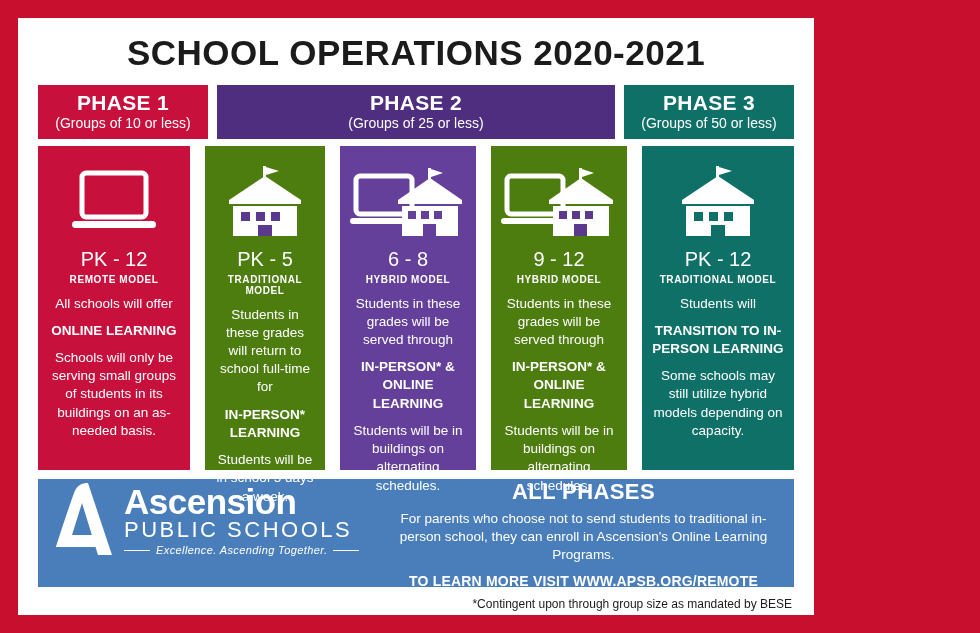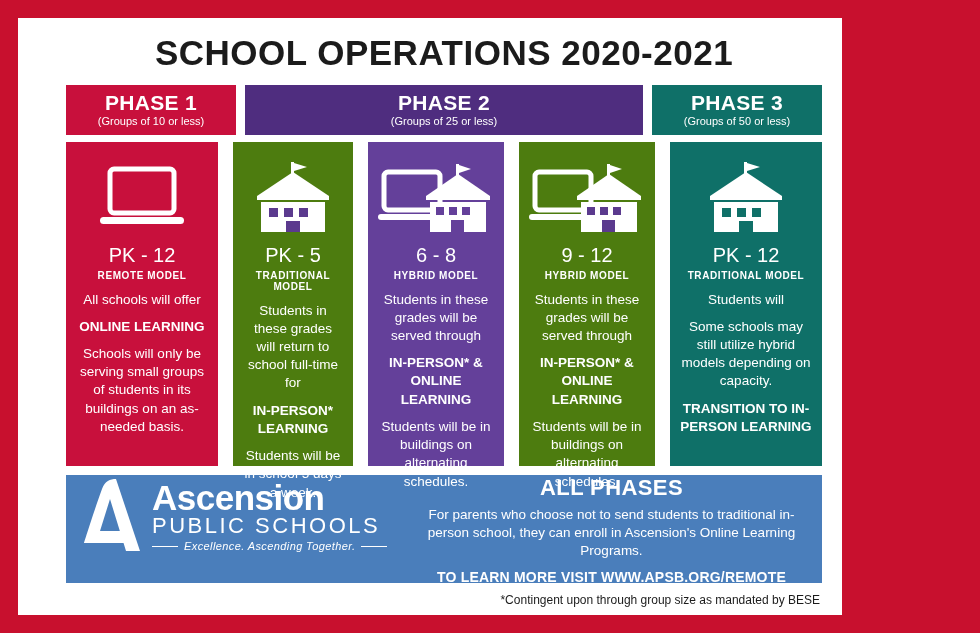--- a/index.html
+++ b/index.html
@@ -13,21 +13,20 @@
     font-family: "Liberation Sans", sans-serif;
     overflow: hidden;
   }
   .frame {
     position: absolute;
     left: 18px;
     top: 18px;
     width: 796px;
     height: 597px;
     background: #ffffff;
-    padding-left: 28px;
   }
   .title {
     text-align: center;
     font-size: 35px;
     font-weight: bold;
     letter-spacing: 0.5px;
     color: #1b1b1b;
     padding-top: 16px;
     line-height: 1.1;
   }
@@ -43,21 +42,21 @@
     padding: 7px 4px 8px 4px;
     box-sizing: border-box;
   }
   .ph .ph-title {
     font-size: 21px;
     font-weight: bold;
     letter-spacing: 0.3px;
     line-height: 1.05;
   }
   .ph .ph-sub {
-    font-size: 11px;
+    font-size: 14px;
     margin-top: 1px;
   }
   .ph1 { background: #c8103c; width: 170px; }
   .ph2 { background: #4f2d7f; flex: 1; }
   .ph3 { background: #0f7068; width: 170px; }
 
   .cards {
     display: flex;
     gap: 15px;
     padding: 7px 20px 0 20px;
@@ -298,22 +297,22 @@
           <rect x="26" y="46" width="9" height="9" fill="#0f7068"></rect>
           <rect x="41" y="46" width="9" height="9" fill="#0f7068"></rect>
           <rect x="56" y="46" width="9" height="9" fill="#0f7068"></rect>
           <rect x="43" y="59" width="14" height="11" fill="#0f7068"></rect>
         </svg>
       </div>
       <div class="grade">PK - 12</div>
       <div class="model">TRADITIONAL MODEL</div>
       <div class="body">
         <p>Students will</p>
+        <p><b>TRANSITION TO IN-PERSON LEARNING</b></p>
         <p>Some schools may still utilize hybrid models depending on capacity.</p>
-        <p><b>TRANSITION TO IN-PERSON LEARNING</b></p>
       </div>
     </div>
 
   </div>
 
   <div class="footer">
     <div class="logo">
       <span>
         <svg width="66" height="80" viewBox="0 0 66 80" aria-hidden="true">
           <path d="M36 4 L60 76 L46 76 L30 24 L20 56 L40 56 L44 68 L4 68 C4 68 14 36 22 14 C25 6 30 4 36 4 Z" fill="#ffffff"></path>

